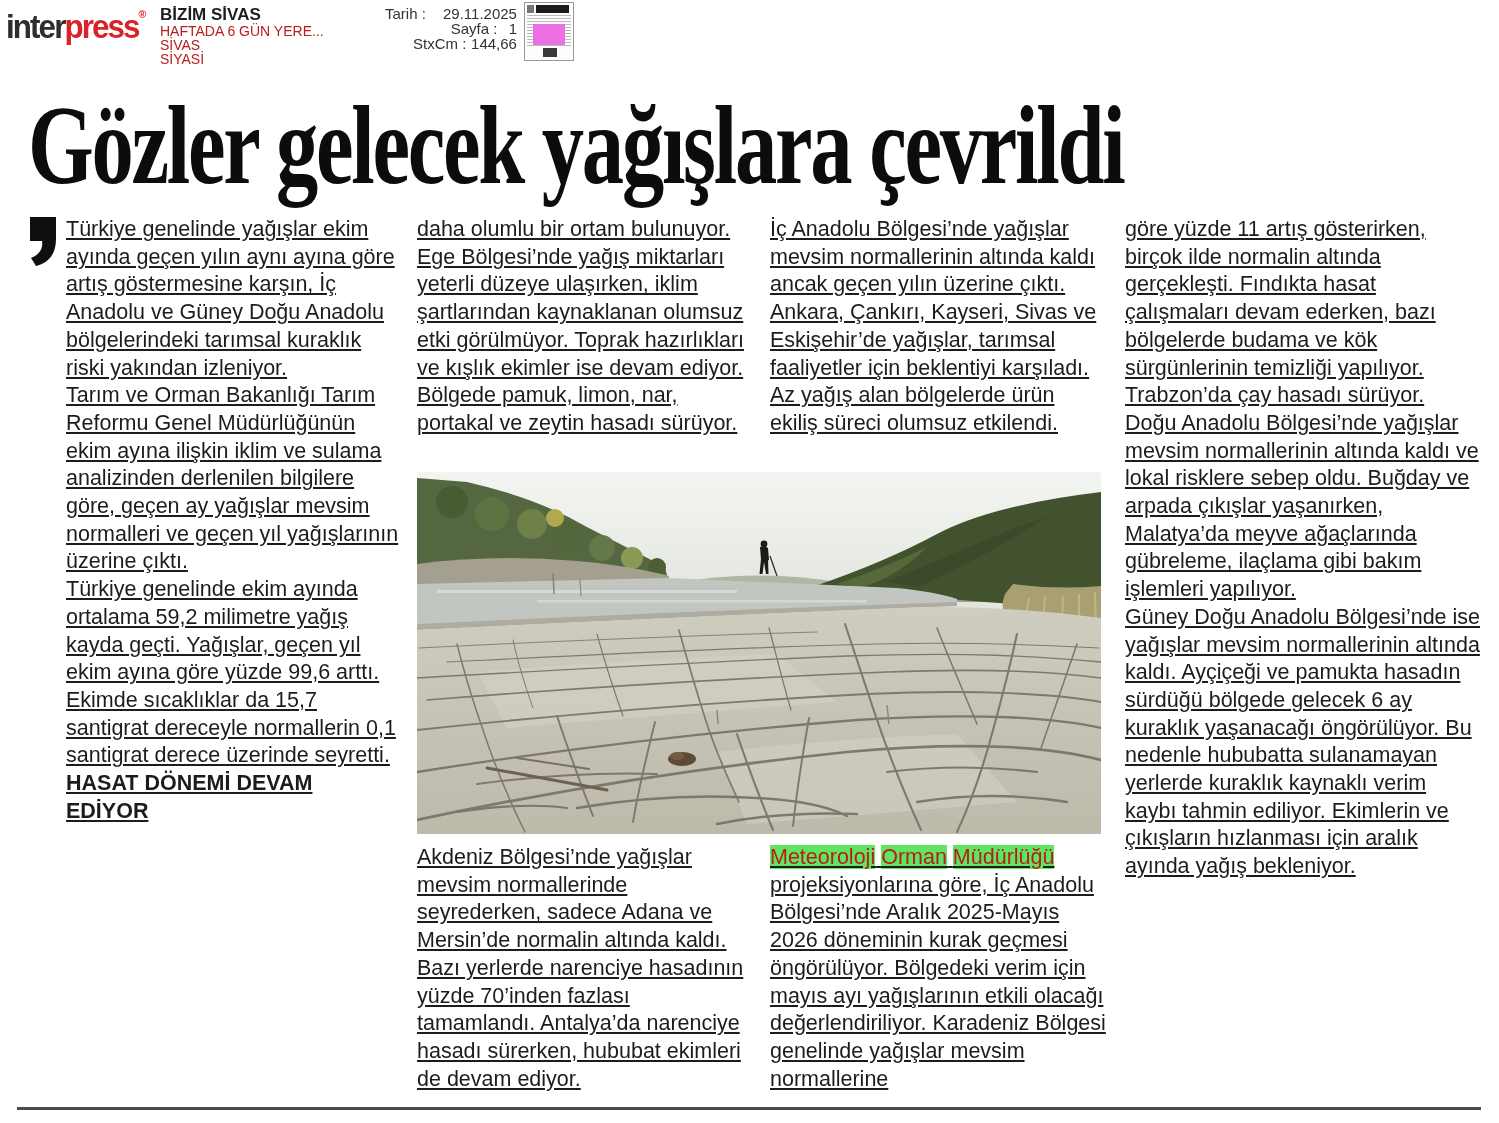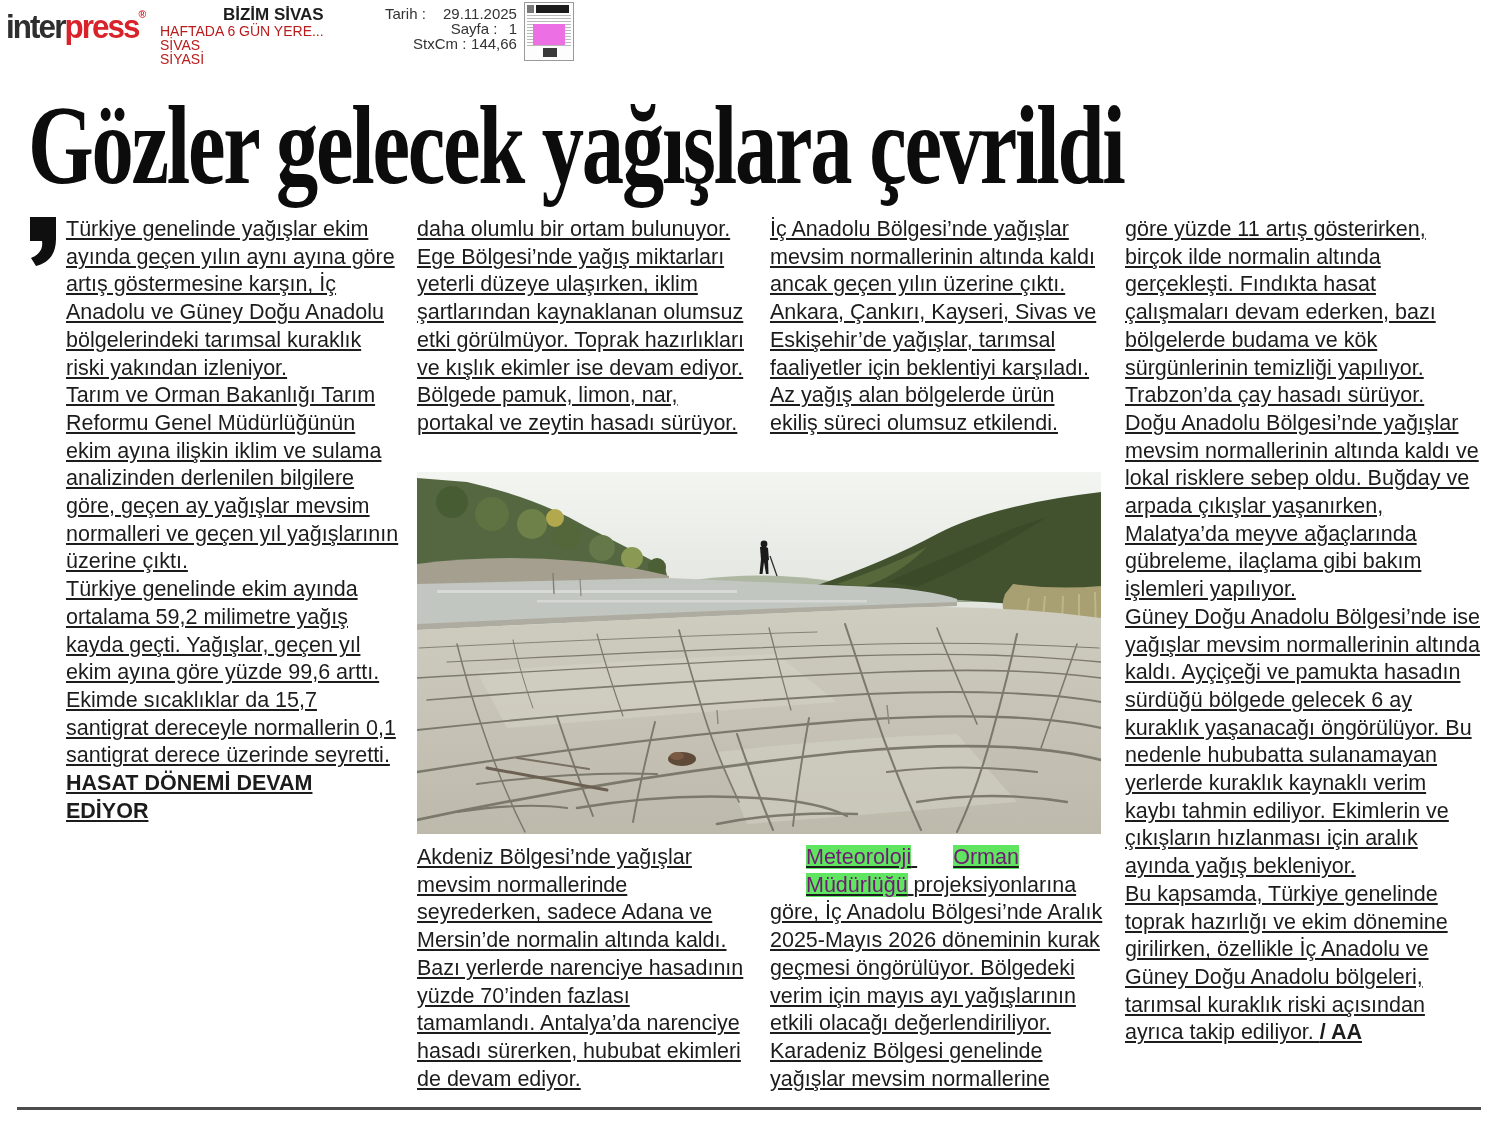--- a/index.html
+++ b/index.html
@@ -6,21 +6,21 @@
   .page{position:relative;width:1499px;height:1123px;background:#ffffff;overflow:hidden;
         font-family:"Liberation Sans", sans-serif;color:#1f1f1f;}
 
   
   .logo{position:absolute;left:6px;top:8px;font-size:33px;font-weight:bold;
         letter-spacing:-2px;color:#2e2e2e;transform:scaleX(.95);transform-origin:left top;white-space:nowrap;}
   .logo .press{color:#d9232a;}
   .logo .reg{font-size:11px;vertical-align:top;color:#d9232a;letter-spacing:0;}
 
   .source{position:absolute;left:160px;top:6px;}
-  .source .name{font-weight:bold;font-size:17px;line-height:18px;color:#1d1d1d;text-align:right;}
+  .source .name{font-weight:bold;font-size:17px;line-height:18px;color:#1d1d1d;}
   .source .line{font-size:14px;line-height:14px;color:#b91c1c;}
 
   .meta{position:absolute;left:385px;top:6px;font-size:15px;color:#333;}
   .meta-row{display:flex;line-height:15px;justify-content:flex-end;}
   .meta-row .lbl{width:58px;}
   .meta-row .val{}
 
   .thumb{position:absolute;left:524px;top:2px;width:48px;height:57px;background:#fdfdfd;border:1px solid #9a9a9a;}
   .thumb-mast{position:absolute;top:2px;left:11px;width:33px;height:8px;background:#1c1c1c;}
   .thumb-mast2{position:absolute;top:2px;left:2px;width:7px;height:8px;background:#777;}
@@ -39,21 +39,21 @@
   .bodytext{font-size:21.5px;line-height:27.7px;color:#1c1c1c;}
   .bodytext p{margin:0;text-decoration:underline;}
   .subhead{font-weight:bold;}
   .col1{position:absolute;left:66px;top:216px;width:334px;}
   .col2a{position:absolute;left:417px;top:216px;width:334px;}
   .col3a{position:absolute;left:770px;top:216px;width:334px;}
   .col4{position:absolute;left:1125px;top:216px;width:356px;}
   .col2b{position:absolute;left:417px;top:844px;width:334px;}
   .col3b{position:absolute;left:770px;top:844px;width:340px;}
   .credit{font-weight:bold;}
-  .hl{background:#5fe55f;color:#701a75;margin-left:36px;}
+  .hl{background:#5fe55f;color:#b91c1c;}
 
   .bigquote{position:absolute;left:28px;top:215px;width:30px;height:52px;}
 
   
   .photo{position:absolute;left:417px;top:472px;width:684px;height:362px;overflow:hidden;}
   .photo svg{display:block;}
 
   .rule{position:absolute;left:17px;top:1107px;width:1464px;height:3px;background:#4c4c4c;}
 </style>
 </head>
@@ -110,21 +110,20 @@
     <p>daha olumlu bir ortam bulunuyor. Ege Bölgesi’nde yağış miktarları yeterli düzeye ulaşırken, iklim şartlarından kaynaklanan olumsuz etki görülmüyor. Toprak hazırlıkları ve kışlık ekimler ise devam ediyor. Bölgede pamuk, limon, nar, portakal ve zeytin hasadı sürüyor.</p>
   </div>
 
   <div class="bodytext col3a">
     <p>İç Anadolu Bölgesi’nde yağışlar mevsim normallerinin altında kaldı ancak geçen yılın üzerine çıktı. Ankara, Çankırı, Kayseri, Sivas ve Eskişehir’de yağışlar, tarımsal faaliyetler için beklentiyi karşıladı. Az yağış alan bölgelerde ürün ekiliş süreci olumsuz etkilendi.</p>
   </div>
 
   <div class="bodytext col4">
     <p>göre yüzde 11 artış gösterirken, birçok ilde normalin altında gerçekleşti. Fındıkta hasat çalışmaları devam ederken, bazı bölgelerde budama ve kök sürgünlerinin temizliği yapılıyor. Trabzon’da çay hasadı sürüyor. Doğu Anadolu Bölgesi’nde yağışlar mevsim normallerinin altında kaldı ve lokal risklere sebep oldu. Buğday ve arpada çıkışlar yaşanırken, Malatya’da meyve ağaçlarında gübreleme, ilaçlama gibi bakım işlemleri yapılıyor.</p>
     <p>Güney Doğu Anadolu Bölgesi’nde ise yağışlar mevsim normallerinin altında kaldı. Ayçiçeği ve pamukta hasadın sürdüğü bölgede gelecek 6 ay kuraklık yaşanacağı öngörülüyor. Bu nedenle hububatta sulanamayan yerlerde kuraklık kaynaklı verim kaybı tahmin ediliyor. Ekimlerin ve çıkışların hızlanması için aralık ayında yağış bekleniyor.</p>
-    <p><span>Bu kapsamda, Türkiye genelinde toprak hazırlığı ve ekim dönemine girilirken, özellikle İç Anadolu ve Güney Doğu Anadolu bölgeleri, tarımsal kuraklık riski açısından ayrıca takip ediliyor. </span><span class="credit">/ AA</span></p>
   </div>
 
   <div class="photo">
     <svg width="684" height="362" viewBox="0 0 684 362">
       <defs>
         <linearGradient id="sky" x1="0" y1="0" x2="0" y2="1">
           <stop offset="0" stop-color="#f3f5f1"></stop>
             <stop offset="1" stop-color="#dfe2db"></stop>
         </linearGradient>
         <linearGradient id="earth" x1="0" y1="0" x2="0" y2="1">

